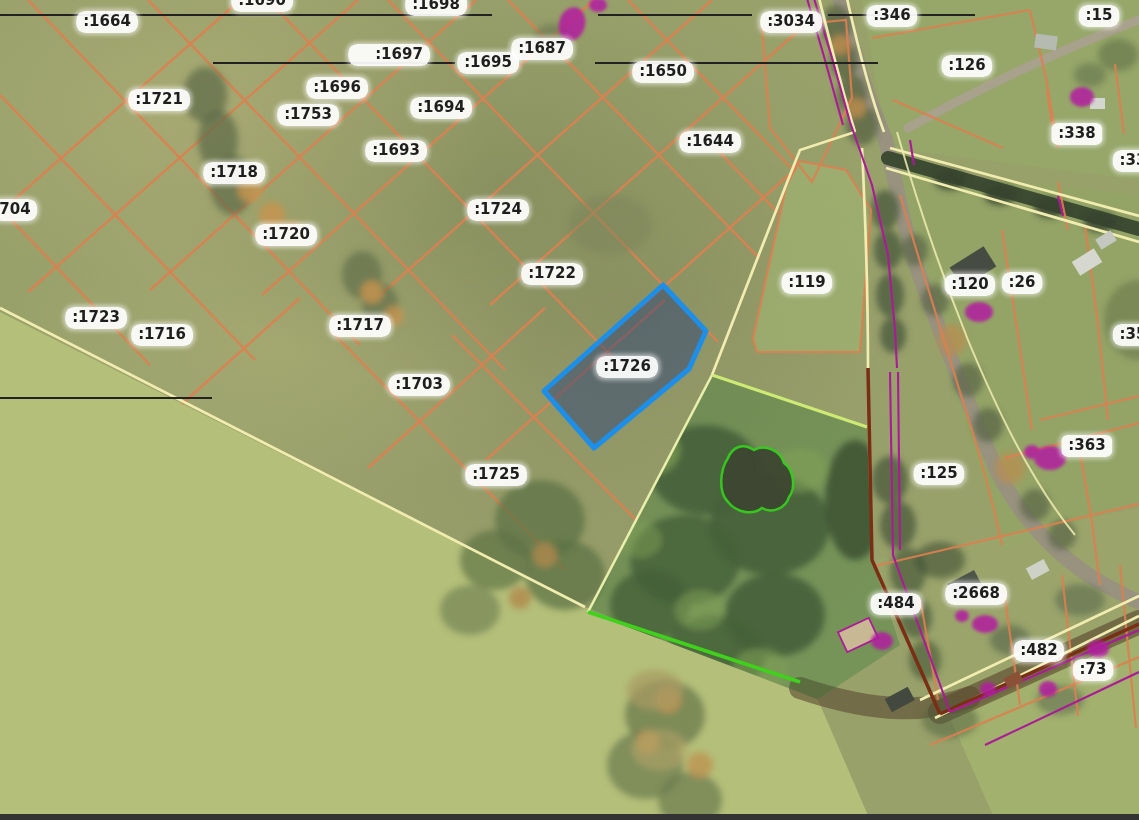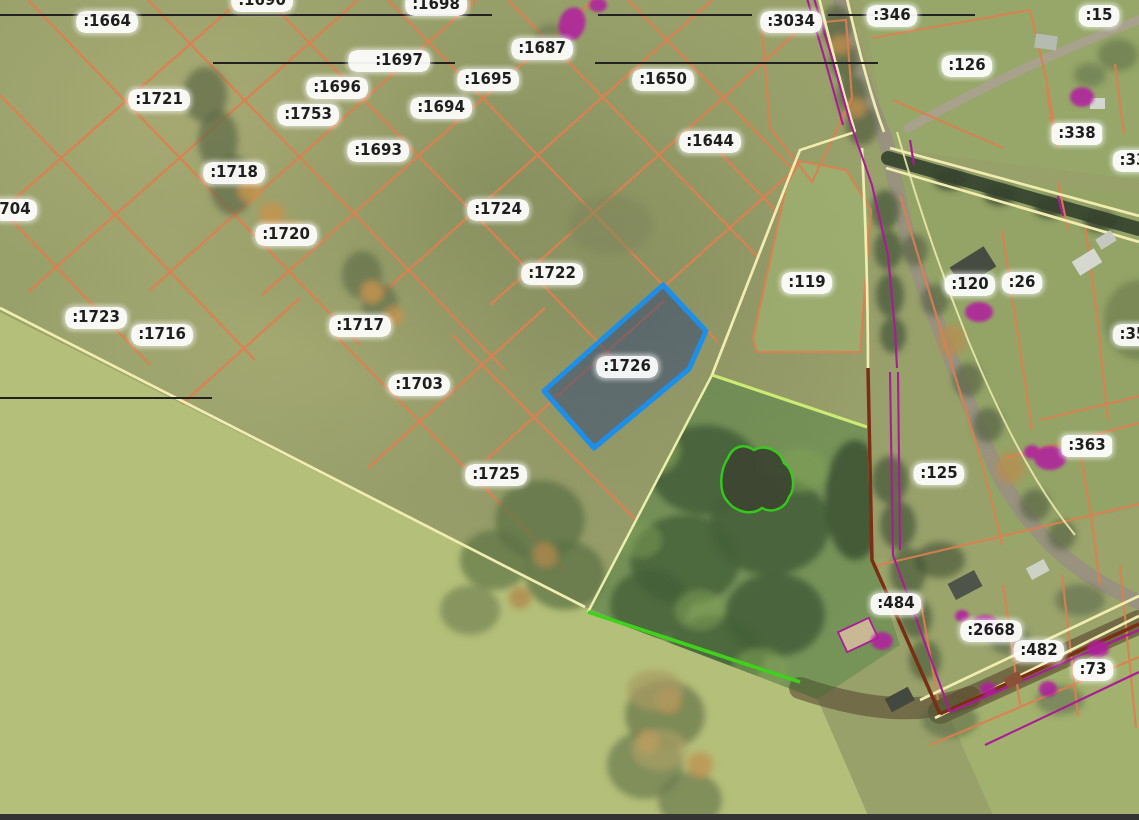--- a/index.html
+++ b/index.html
@@ -276,47 +276,47 @@
 </svg>
 
 <div id="labels">
       <div class="pill" style="left: 262px; top: 1px;">:1690</div>
       <div class="pill" style="left: 436px; top: 5px;">:1698</div>
       <div class="pill" style="left: 107px; top: 22px;">:1664</div>
       <div class="pill" style="left: 542px; top: 23px; margin-top: 26px;">:1687</div>
       <div class="pill" style="left: 791px; top: 22px;">:3034</div>
       <div class="pill" style="left: 892px; top: 16px;">:346</div>
       <div class="pill" style="left: 1099px; top: 16px;">:15</div>
-      <div class="pill" style="left: 389px; top: 61px; padding-left: 27px;">:1697</div>
-      <div class="pill" style="left: 488px; top: 80px;">:1695</div>
-      <div class="pill" style="left: 663px; top: 80px; text-align: right;">:1650</div>
+      <div class="pill" style="left: 389px; top: 55px; padding-left: 27px;">:1697</div>
+      <div class="pill" style="left: 488px; top: 63px;">:1695</div>
+      <div class="pill" style="left: 663px; top: 72px; text-align: right;">:1650</div>
       <div class="pill" style="left: 967px; top: 66px;">:126</div>
       <div class="pill" style="left: 159px; top: 100px;">:1721</div>
       <div class="pill" style="left: 337px; top: 88px;">:1696</div>
       <div class="pill" style="left: 441px; top: 108px;">:1694</div>
       <div class="pill" style="left: 308px; top: 115px;">:1753</div>
       <div class="pill" style="left: 1077px; top: 134px; border-radius: 6px;">:338</div>
-      <div class="pill" style="left: 378px; top: 151px;">:1693</div>
+      <div class="pill" style="left: 396px; top: 151px;">:1693</div>
       <div class="pill" style="left: 710px; top: 142px;">:1644</div>
       <div class="pill" style="left: 1133px; top: 161px;">:33</div>
       <div class="pill" style="left: 234px; top: 173px;">:1718</div>
       <div class="pill" style="left: 15px; top: 210px;">704</div>
       <div class="pill" style="left: 498px; top: 210px;">:1724</div>
       <div class="pill" style="left: 286px; top: 235px;">:1720</div>
       <div class="pill" style="left: 552px; top: 274px;">:1722</div>
       <div class="pill" style="left: 96px; top: 282px; margin-top: 36px;">:1723</div>
       <div class="pill" style="left: 807px; top: 283px;">:119</div>
       <div class="pill" style="left: 970px; top: 285px;">:120</div>
       <div class="pill" style="left: 1022px; top: 283px;">:26</div>
       <div class="pill" style="left: 360px; top: 326px;">:1717</div>
       <div class="pill" style="left: 162px; top: 335px;">:1716</div>
       <div class="pill" style="left: 1133px; top: 335px;">:35</div>
       <div class="pill" style="left: 627px; top: 367px;">:1726</div>
       <div class="pill" style="left: 419px; top: 385px; border-radius: 11px;">:1703</div>
       <div class="pill" style="left: 1087px; top: 446px; border-radius: 6px;">:363</div>
       <div class="pill" style="left: 939px; top: 474px;">:125</div>
       <div class="pill" style="left: 496px; top: 475px;">:1725</div>
       <div class="pill" style="left: 896px; top: 604px;">:484</div>
-      <div class="pill" style="left: 976px; top: 631px; margin-left: 15px;">:2668</div>
+      <div class="pill" style="left: 976px; top: 594px;">:2668</div>
       <div class="pill" style="left: 1039px; top: 651px;">:482</div>
       <div class="pill" style="left: 1093px; top: 670px;">:73</div>
     </div>
 </div>
 
 </body></html>

